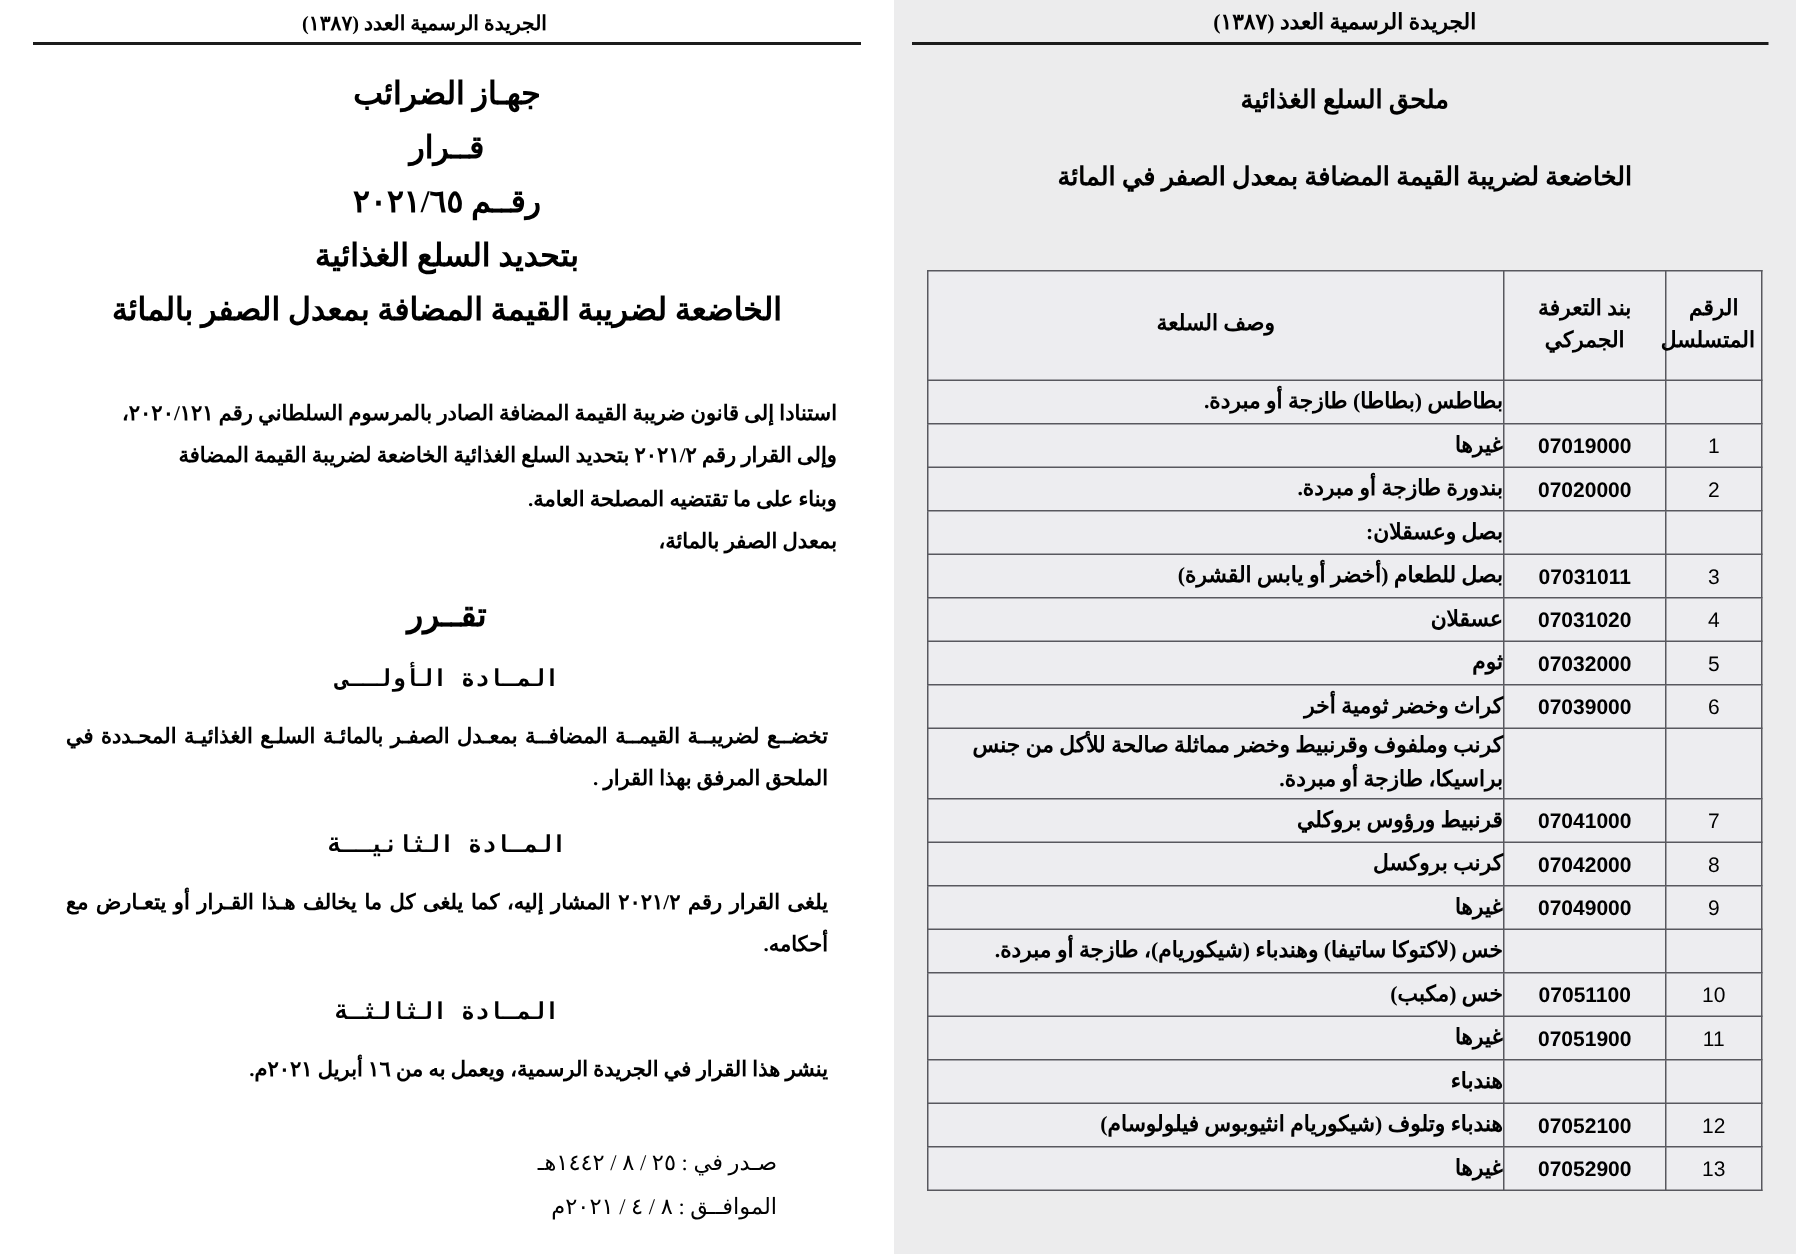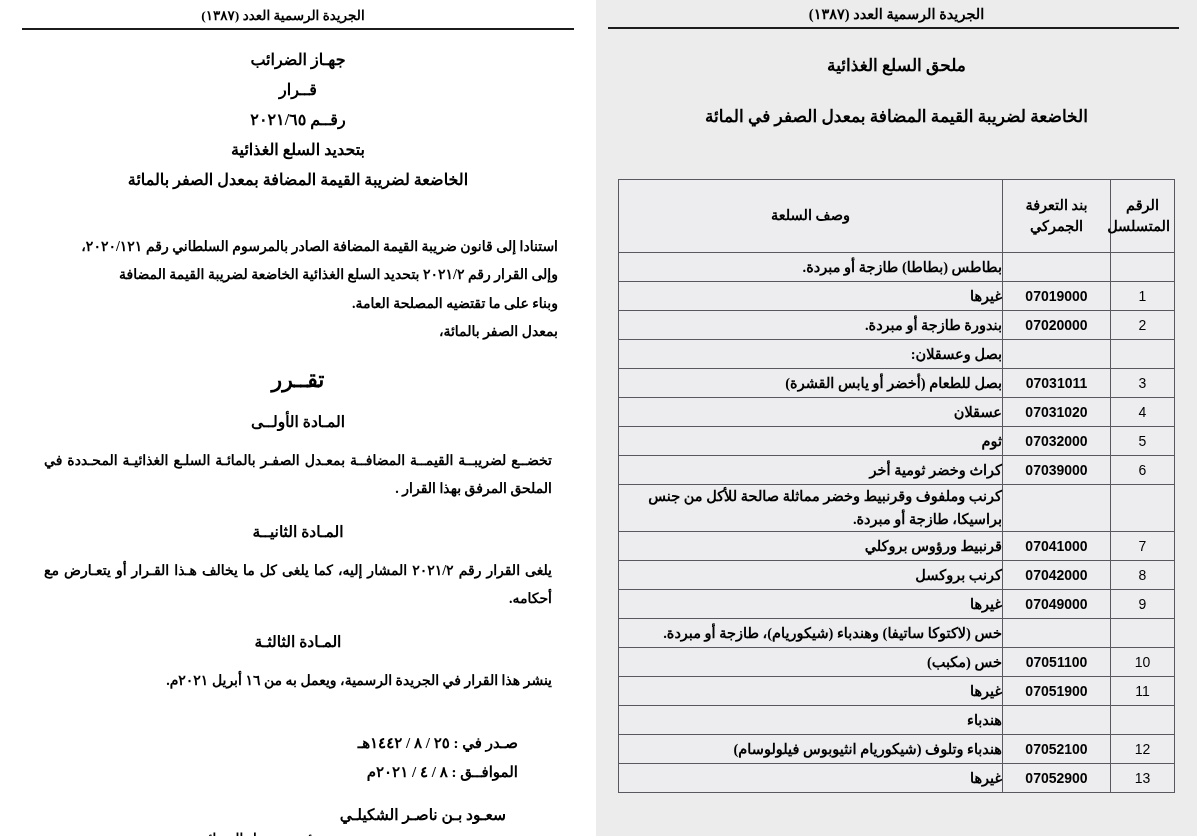--- a/index.html
+++ b/index.html
@@ -151,21 +151,21 @@
     margin: 4px 22px 0 22px;
     height: 0;
     border-top: 2px solid #1c1c1c;
   }
 
   .r-titles {
     margin-top: 20px;
     text-align: center;
   }
   .r-title-line {
-    font-size: 16px;
+    font-size: 21px;
     font-weight: bold;
     margin-bottom: 11px;
     letter-spacing: 0.3px;
   }
   .r-title-line.wide { letter-spacing: 1.1px; }
   .r-title-line.last { margin-bottom: 0; }
 
   .r-body {
     margin: 44px 38px 0 44px;
     text-align: justify;
@@ -182,36 +182,37 @@
     font-weight: bold;
     letter-spacing: 1.4px;
     margin-top: 22px;
   }
   .r-article-head {
     text-align: center;
     font-size: 15.5px;
     font-weight: bold;
     letter-spacing: 0.8px;
     margin-top: 20px;
+    font-family: Liberation Mono, monospace;
   }
   .r-article-body {
     margin: 16px 44px 0 44px;
     text-align: justify;
     text-align-last: right;
     font-size: 14px;
     line-height: 2.0;
     font-weight: bold;
   }
   .r-article-body p { margin: 0; }
 
   .r-sign-dates {
     margin: 34px 78px 0 0;
     text-align: right;
     font-size: 15px;
-    font-weight: bold;
+    font-weight: normal;
     line-height: 1.95;
     letter-spacing: 0.5px;
   }
   .r-sign-name {
     margin: 18px 0 0 0;
     text-align: right;
     padding-right: 90px;
     font-size: 15.5px;
     font-weight: bold;
     letter-spacing: 0.6px;

